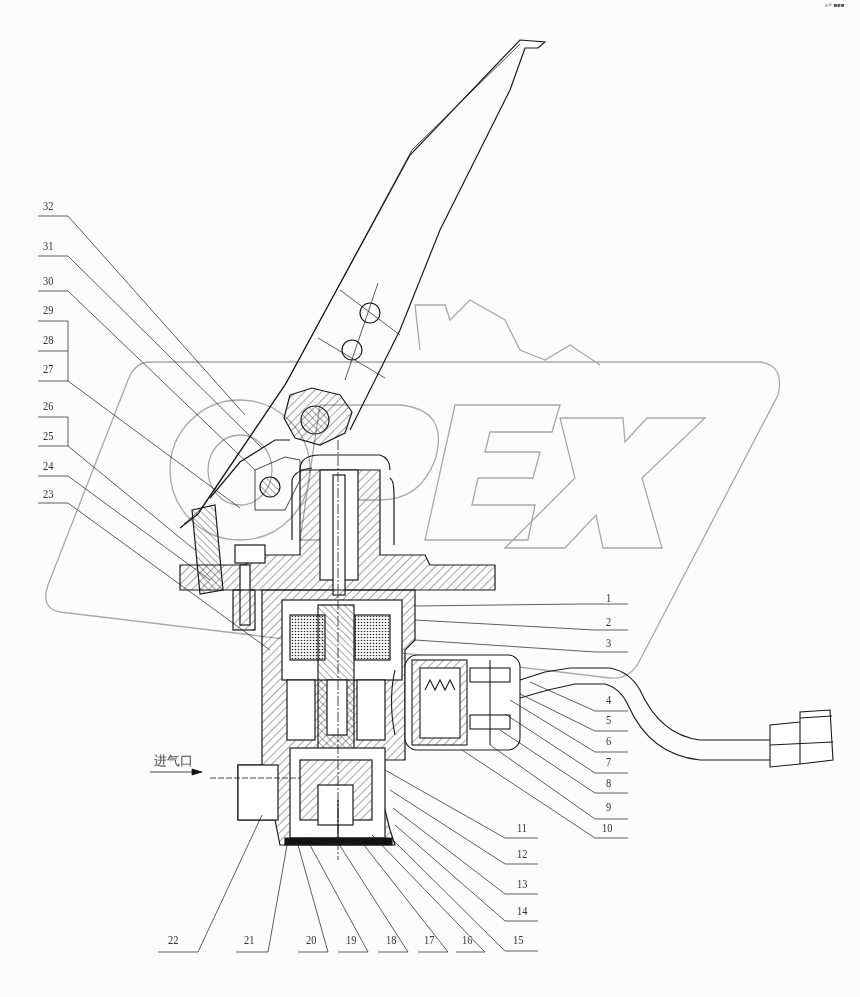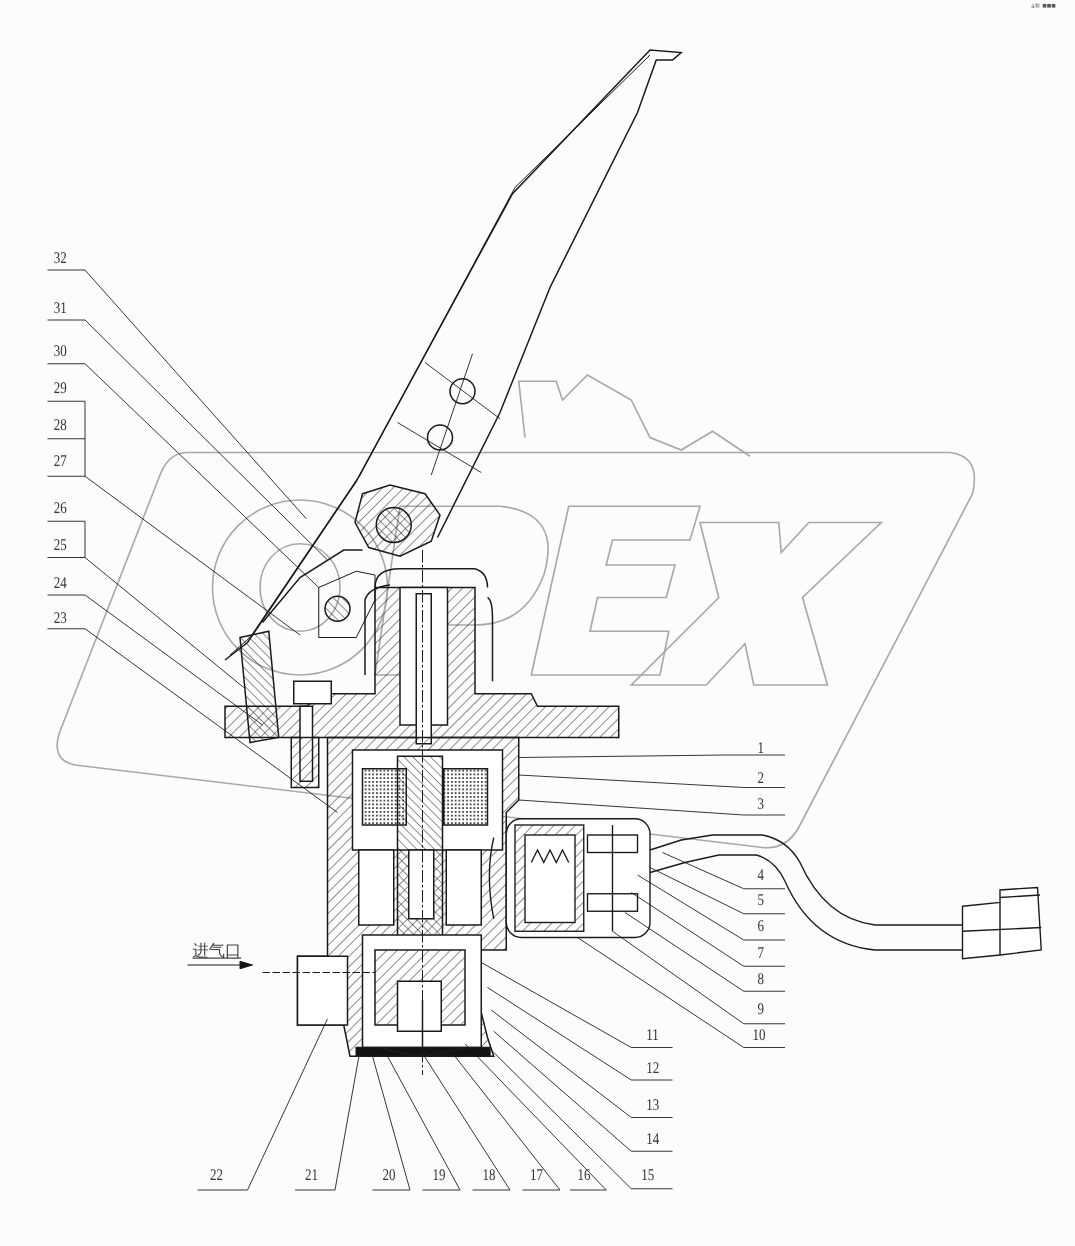--- a/index.html
+++ b/index.html
@@ -1,19 +1,19 @@
 <!DOCTYPE html>
 <html><head>
 <meta charset="utf-8">
 <style>
   html,body{margin:0;padding:0;background:#fbfcfb;}
   body{width:860px;height:997px;overflow:hidden;position:relative;font-family:"Liberation Serif","DejaVu Serif",serif;}
   #canvas{position:absolute;left:0;top:0;width:860px;height:997px;}
   .lbl{position:absolute;font-size:13px;color:#333;transform:scaleX(0.8);transform-origin:left top;letter-spacing:0;}
-  .inlet{position:absolute;left:154px;top:752px;font-size:13px;color:#444;text-decoration:underline;}
+  .inlet{position:absolute;left:154px;top:752px;font-size:13px;color:#444;}
   .corner{position:absolute;left:825px;top:2px;font-size:6px;color:#555;}
 </style>
 </head>
 <body>
 
 <svg id="canvas" viewBox="0 0 860 997" xmlns="http://www.w3.org/2000/svg">
   <defs>
     <pattern id="hatch" patternUnits="userSpaceOnUse" width="6" height="6" patternTransform="rotate(45)">
       <line x1="0" y1="0" x2="0" y2="6" stroke="#222" stroke-width="0.8"></line>
     </pattern>

